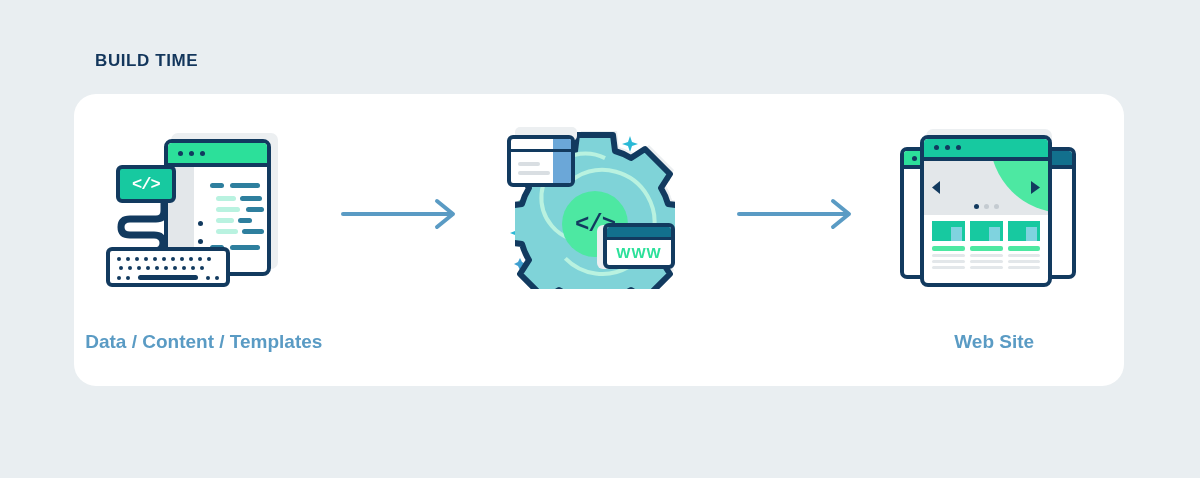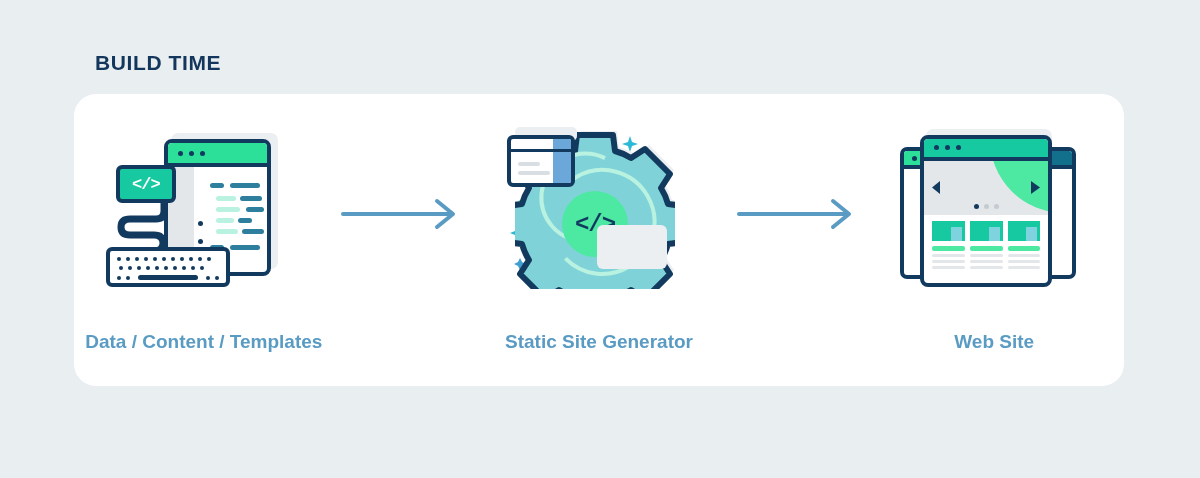--- a/index.html
+++ b/index.html
@@ -16,21 +16,21 @@
   }
   .page {
     position: relative;
     width: 1200px;
     height: 478px;
   }
   .section-title {
     position: absolute;
     left: 95px;
     top: 52px;
-    font-size: 21px;
+    font-size: 17px;
     font-weight: bold;
     letter-spacing: 0.6px;
     color: #13365c;
     line-height: 1;
   }
   .panel {
     position: absolute;
     left: 74px;
     top: 94px;
     width: 1050px;
@@ -340,23 +340,26 @@
 
           <div class="abs s2-card1-shadow"></div>
           <div class="abs s2-card1">
             <div class="abs s2-card1-side"></div>
             <div class="abs s2-card1-hdr"></div>
             <div class="abs s2-card1-ln" style="left:7px; top:23px; width:22px;"></div>
             <div class="abs s2-card1-ln" style="left:7px; top:32px; width:32px;"></div>
           </div>
 
           <div class="abs s2-www-shadow"></div>
+          <div class="abs s2-www">
+            <div class="s2-www-hdr"></div>
+            <div class="s2-www-body">WWW</div>
+          </div>
 
         </div>
-        <div class="stage-label">Static Site Generator</div>
       </div>
 
       <div class="arrow-wrap">
         <svg width="120" height="34" viewBox="0 0 120 34">
           <line x1="2" y1="17" x2="108" y2="17" stroke="#5a9bc4" stroke-width="4" stroke-linecap="round"></line>
           <polyline points="96,4 112,17 96,30" fill="none" stroke="#5a9bc4" stroke-width="4" stroke-linecap="round" stroke-linejoin="round"></polyline>
         </svg>
       </div>
 
       <div class="stage">

